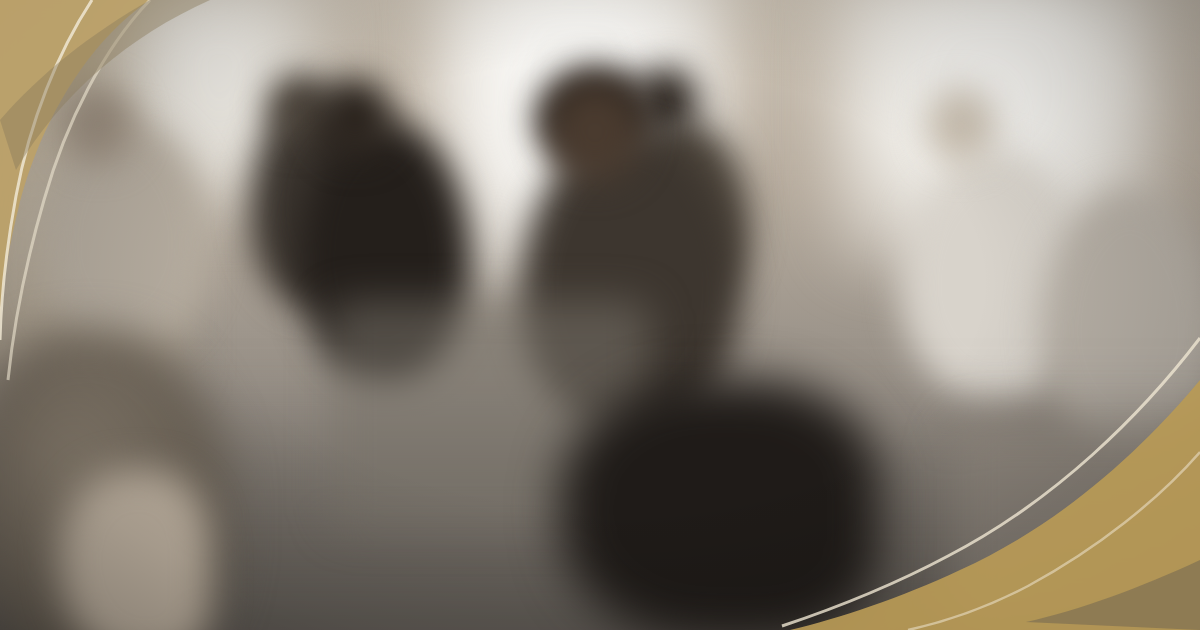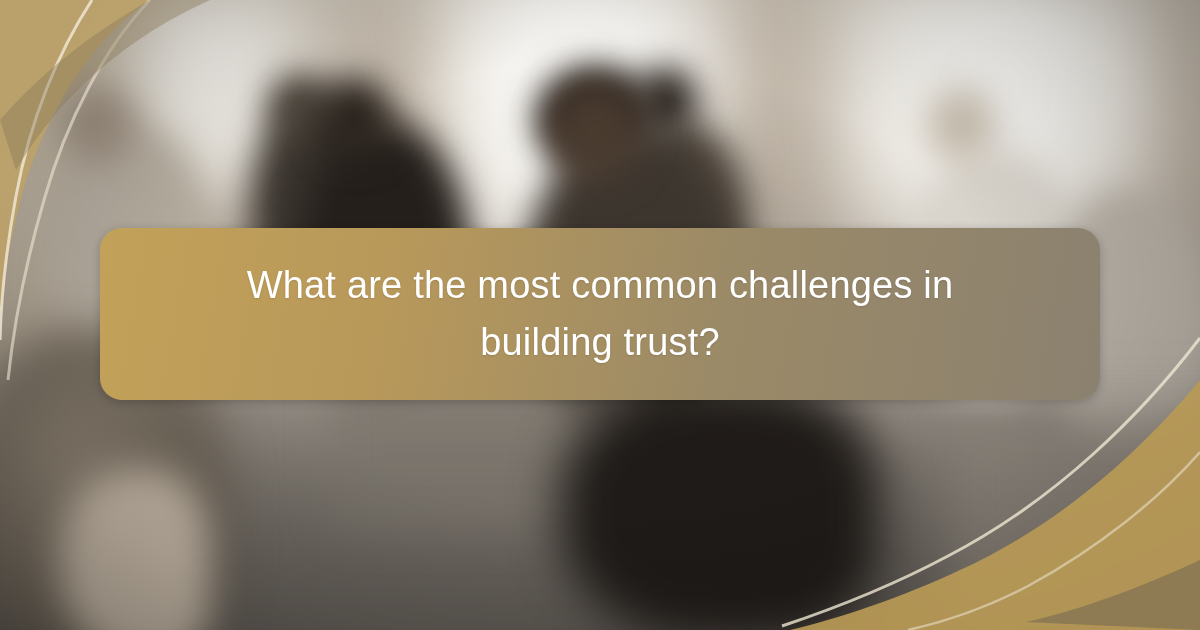--- a/index.html
+++ b/index.html
@@ -224,17 +224,14 @@
       <path d="M150,0 C104,48 66,122 44,200 C26,262 14,322 8,380" stroke="#efe6d2" stroke-width="3" fill="none" opacity="0.6"></path>
       <path d="M0,120 C40,74 90,34 150,0 L210,0 C130,36 62,92 16,170 Z" fill="#8c7d5e" opacity="0.45"></path>
 
       <path d="M1200,630 L1200,380 C1150,440 1070,520 960,570 C900,598 840,618 790,630 Z" fill="#b99a56" opacity="0.92"></path>
       <path d="M1200,338 C1142,414 1056,500 948,556 C888,588 830,610 782,626" stroke="#efe6d2" stroke-width="3" fill="none" opacity="0.8"></path>
       <path d="M1200,452 C1158,500 1098,548 1028,586 C986,608 944,622 908,630" stroke="#efe6d2" stroke-width="2.5" fill="none" opacity="0.55"></path>
       <path d="M1200,630 L1200,560 C1140,588 1080,610 1026,622 Z" fill="#6b6152" opacity="0.5"></path>
     </svg>
   </div>
 
-  <div class="caption-card">
-    <div class="caption-text">What are the most common challenges in building trust?</div>
-  </div>
 
 </div>
 
 </body></html>

